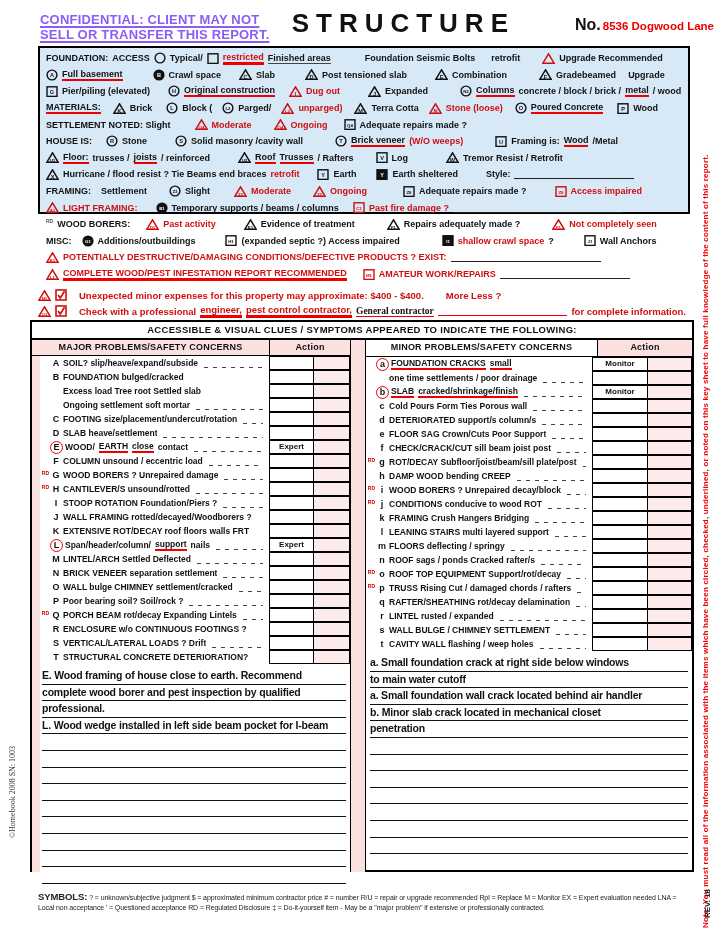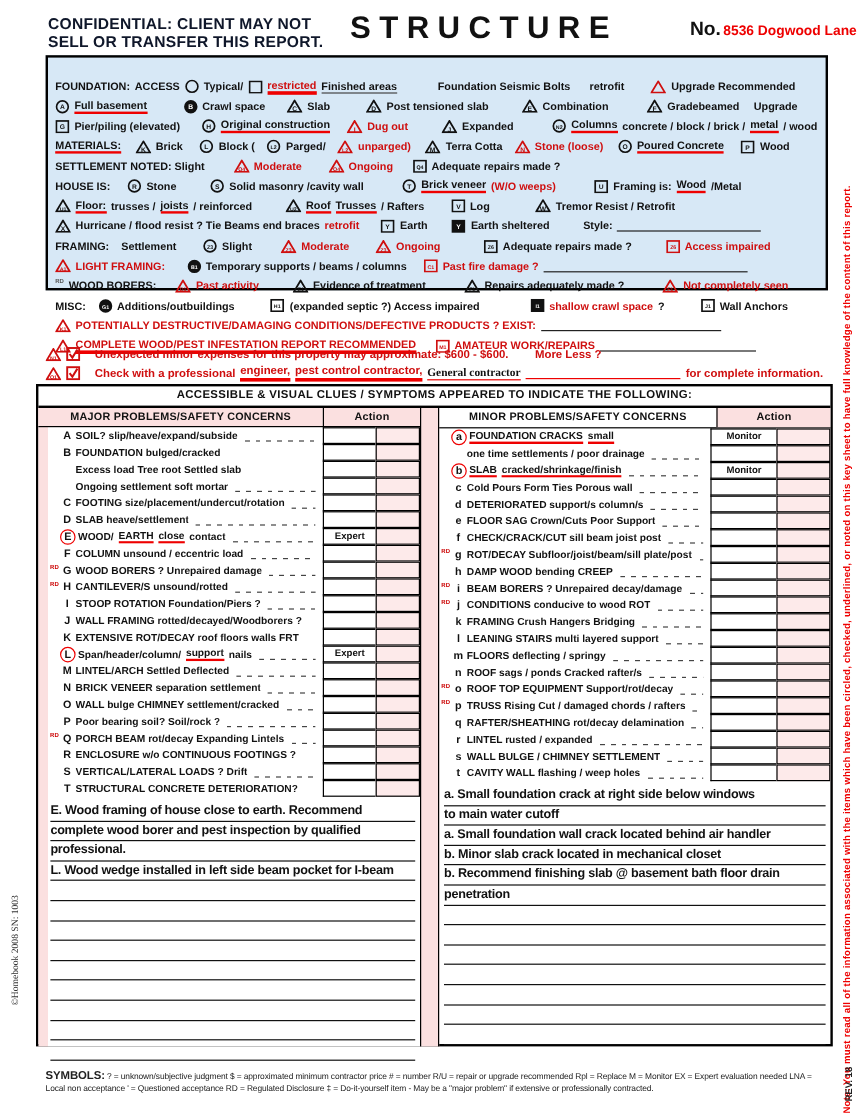--- a/index.html
+++ b/index.html
@@ -1,26 +1,26 @@
 <!DOCTYPE html>
 <html><head>
 <meta charset="utf-8">
 <style>
   html,body{margin:0;padding:0}
   body{width:720px;height:932px;position:relative;background:#fff;overflow:hidden;
        font-family:"Liberation Sans",sans-serif;font-weight:bold;color:#111}
   
-  .confidential{position:absolute;left:40px;top:12px;color:#0f172a;font-size:13px;line-height:15px;
-       letter-spacing:.2px;text-decoration-thickness:2px;text-underline-offset:2px}
+  .confidential{position:absolute;left:40px;top:12px;color:#8b5cf6;font-size:13px;line-height:15px;
+       letter-spacing:.2px;text-decoration:underline;text-decoration-thickness:2px;text-underline-offset:2px}
   .title{position:absolute;left:255px;top:8px;width:260px;text-align:right;font-size:26px;letter-spacing:7px}
   .no-wrap{position:absolute;left:575px;top:16px;font-size:16px}
   .no-wrap .addr{color:#e00;font-size:11.5px;margin-left:2px}
   
-  .keybox{position:absolute;left:38px;top:46px;width:652px;height:196px;background:#d7e8f6;
-          border:2px solid #000;box-sizing:border-box;padding-top:16px}
+  .keybox{position:absolute;left:38px;top:46px;width:652px;height:168px;background:#d7e8f6;
+          border:2px solid #000;box-sizing:border-box;padding-top:2px}
   .krow{display:flex;align-items:center;gap:4px;height:16.6px;padding:0 6px;white-space:nowrap;font-size:9px}
   .alertrows{position:absolute;left:32px;top:287px;width:660px}
   .alertrows .krow{height:16px;font-size:9.5px}
   .s-t{color:#111}
   .s-r{color:#cf0f0f}
   .s-tu{color:#111;border-bottom:2px solid #e00;line-height:10px}
   .s-tub{color:#111;border-bottom:1.2px solid #444;line-height:10px}
   .s-rub{color:#cf0f0f;border-bottom:3px solid #e00;line-height:10px}
   .s-serif{font-family:"Liberation Serif",serif;font-weight:bold;font-size:9.5px;border-bottom:1.5px solid #e00;line-height:10px}
   .s-sup{font-size:5px;align-self:flex-start;margin-top:2px;color:#555}
@@ -590,21 +590,21 @@
           <text x="6.5" y="9.6" text-anchor="middle" font-size="4.4" font-weight="bold" fill="#cf0f0f">N1</text>
         </svg>
       </span>
       <span class="s-mk">
         <svg width="12" height="12">
           <rect x="1" y="1" width="10" height="10" fill="none" stroke="#cf0f0f" stroke-width="1.6"></rect>
           <path d="M3 6 L5.3 9 L9.5 2.2" fill="none" stroke="#cf0f0f" stroke-width="1.7"></path>
         </svg>
       </span>
       <span class="s-sp" style="width: 4px;"></span>
-      <span class="s-r">Unexpected minor expenses for this property may approximate: $600 - $600.</span>
+      <span class="s-r">Unexpected minor expenses for this property may approximate: $400 - $400.</span>
       <span class="s-sp" style="width: 14px;"></span>
       <span class="s-r">More  Less   ?</span>
     </div>
     <div class="krow">
       <span class="s-mk">
         <svg width="13" height="11">
           <polygon points="6.5,0.8 0.9,10.2 12.1,10.2" fill="none" stroke="#cf0f0f" stroke-width="1.5"></polygon>
           <text x="6.5" y="9.6" text-anchor="middle" font-size="4.4" font-weight="bold" fill="#cf0f0f">O1</text>
         </svg>
       </span>
@@ -971,21 +971,21 @@
               <span class="s-t">DAMP WOOD bending CREEP</span>
             </span>
             <span class="dashfill"></span>
             <span class="acell a1"></span>
             <span class="acell a2"></span>
           </div>
           <div class="trow">
             <span class="tsup">RD</span>
             <span class="tletter">i</span>
             <span class="ttext">
-              <span class="s-t">BEAM BORERS ? Unrepaired decay/damage</span>
+              <span class="s-t">WOOD BORERS ? Unrepaired decay/block</span>
             </span>
             <span class="dashfill"></span>
             <span class="acell a1"></span>
             <span class="acell a2"></span>
           </div>
           <div class="trow">
             <span class="tsup">RD</span>
             <span class="tletter">j</span>
             <span class="ttext">
               <span class="s-t">CONDITIONS conducive to wood ROT</span>
@@ -1093,21 +1093,20 @@
             <span class="dashfill"></span>
             <span class="acell a1"></span>
             <span class="acell a2"></span>
           </div>
         </div>
       <div class="notes" id="notes-right">
           <div class="nline">a. Small foundation crack at right side below windows</div>
           <div class="nline">to main water cutoff</div>
           <div class="nline">a. Small foundation wall crack located behind air handler</div>
           <div class="nline">b. Minor slab crack located in mechanical closet</div>
-          <div class="nline">b. Recommend finishing slab @ basement bath floor drain</div>
           <div class="nline">penetration</div>
           <div class="nline"></div>
           <div class="nline"></div>
           <div class="nline"></div>
           <div class="nline"></div>
           <div class="nline"></div>
           <div class="nline"></div>
           <div class="nline"></div>
         </div>
     </div>

